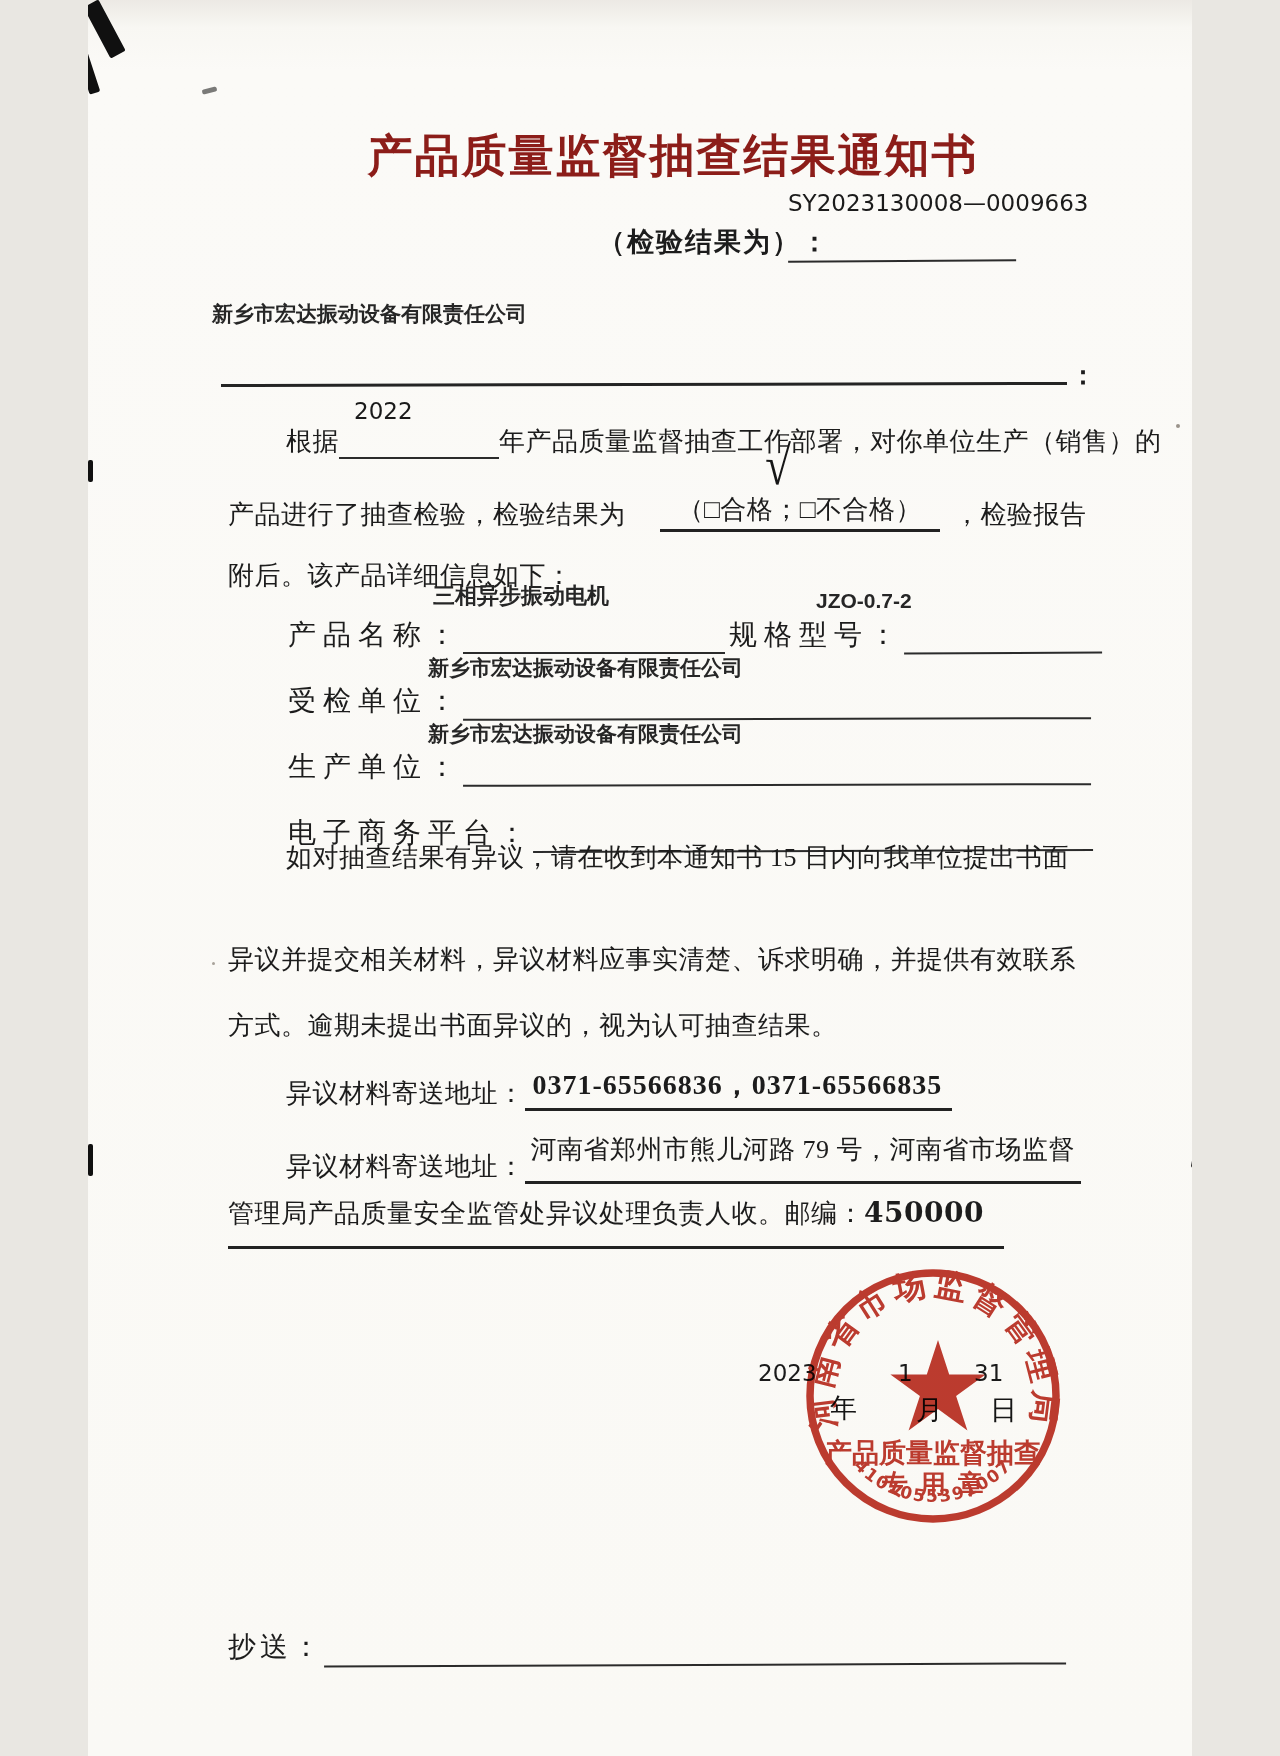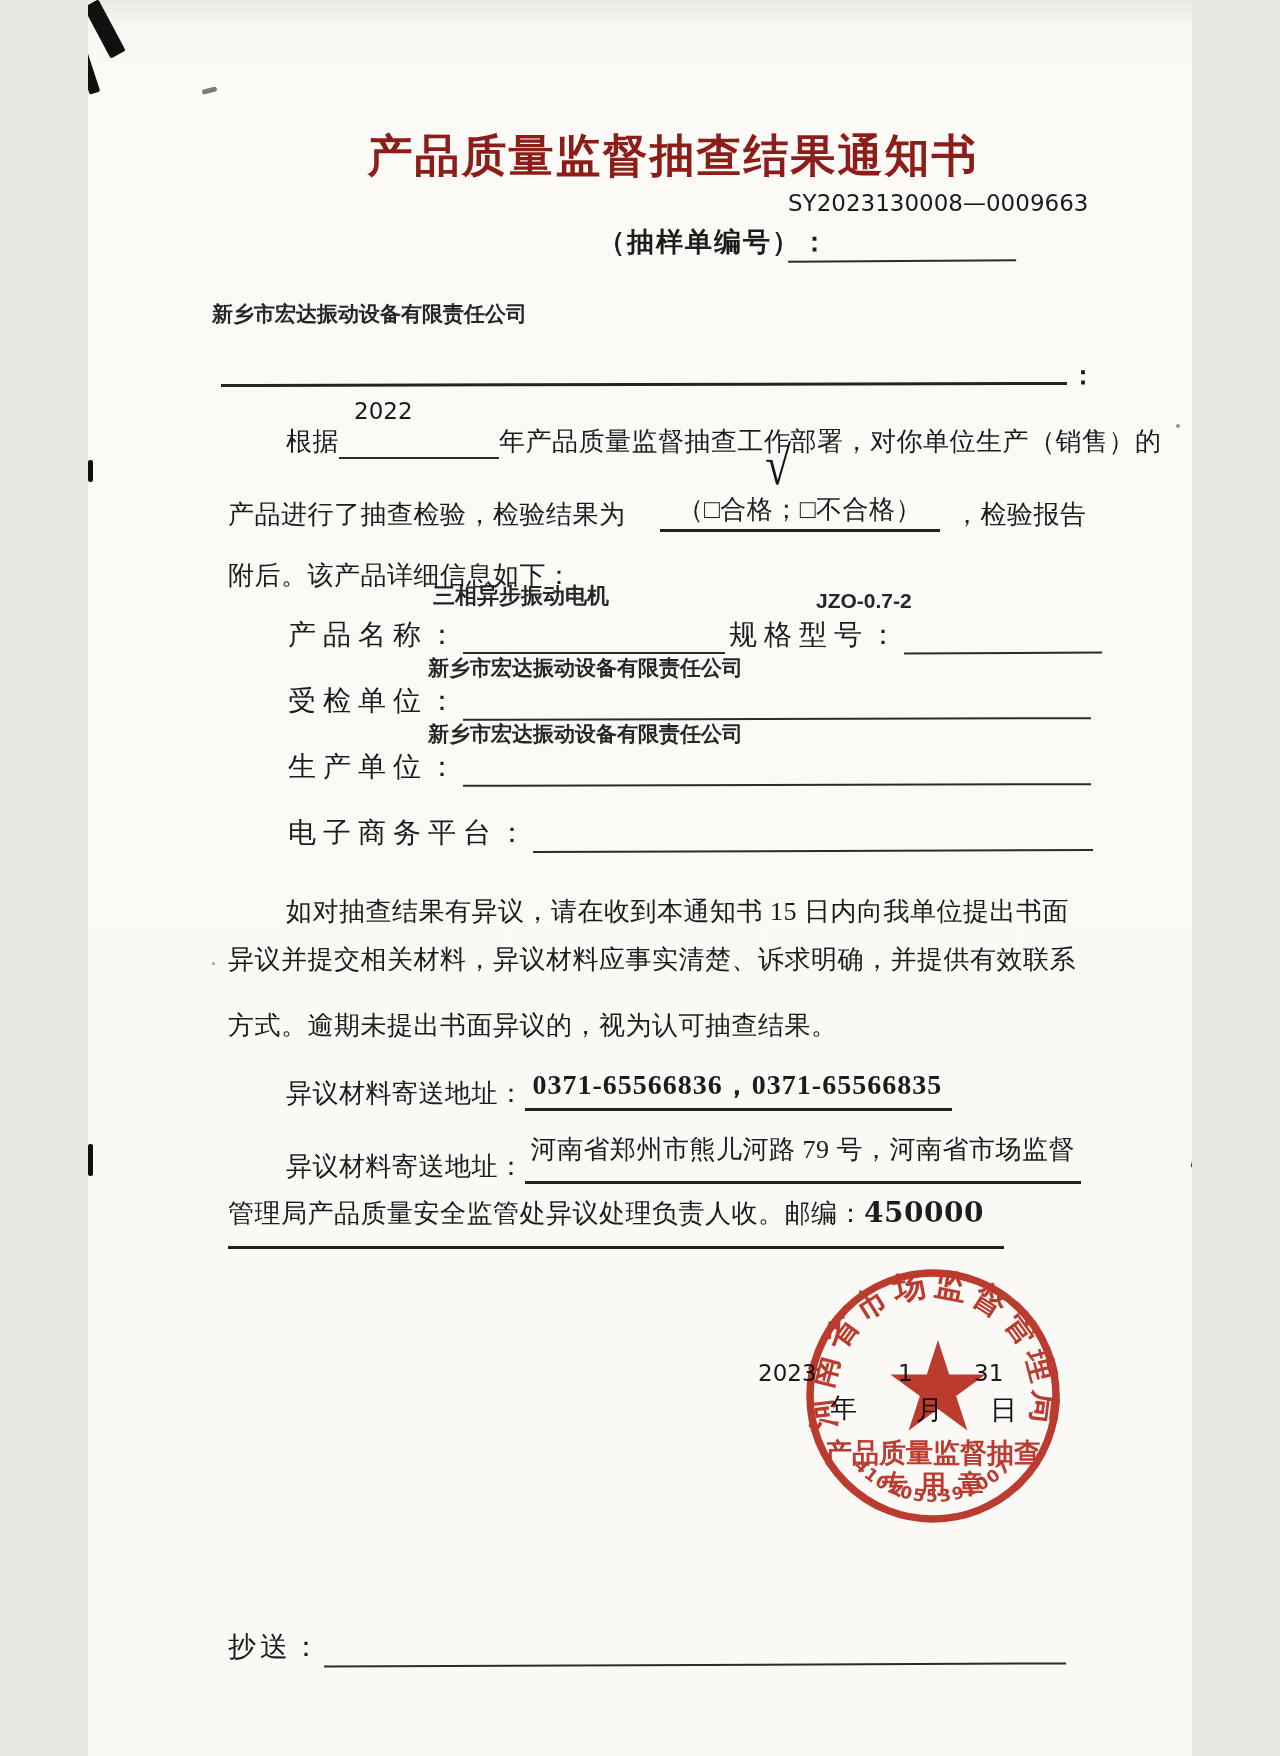--- a/index.html
+++ b/index.html
@@ -41,21 +41,21 @@
   <div class="artifact" style="left:1104px;top:1154px;width:7px;height:14px;transform:rotate(10deg);"></div>
   <div class="artifact" style="left:0px;top:460px;width:5px;height:22px;"></div>
   <div class="artifact" style="left:0px;top:1144px;width:5px;height:32px;"></div>
   <div class="speck" style="left:1088px;top:424px;width:4px;height:4px;background:#9a938b;"></div>
   <div class="speck" style="left:124px;top:962px;width:3px;height:3px;background:#a8a29a;"></div>
   <div class="speck" style="left:906px;top:1246px;width:4px;height:3px;background:#b0a9a0;"></div>
 
   <div class="abs title" style="left:585px;top:126px;transform:translateX(-50%);">产品质量监督抽查结果通知书</div>
   <div class="abs serial" style="left:700px;top:190px;">SY2023130008—0009663</div>
 
-  <div class="abs slabel" style="left:510px;top:224px;">（抽样单编号）：</div>
+  <div class="abs slabel" style="left:510px;top:224px;">（检验结果为）：</div>
   <span class="abs blank" style="left:700px;top:224px;width:228px;transform:rotate(-0.4deg);"></span>
 
   <div class="abs hand" style="left:124px;top:300px;font-size:21px;">新乡市宏达振动设备有限责任公司</div>
   <div class="abs rule" style="left:133px;top:383px;width:846px;transform:rotate(-0.15deg);"></div>
   <div class="abs slabel" style="left:982px;top:358px;font-size:26px;">：</div>
 
   <div class="abs datep" style="left:266px;top:398px;">2022</div>
 
   <div class="abs frow bodyl" style="left:198px;top:424px;">
     <span>根据</span>
@@ -92,21 +92,21 @@
   <div class="abs frow" style="left:200px;top:748px;">
     <span class="flabel">生产单位：</span>
       <span class="blank" style="width:628px;transform:rotate(-0.15deg);"></span>
   </div>
 
   <div class="abs frow" style="left:200px;top:814px;">
     <span class="flabel">电子商务平台：</span>
       <span class="blank" style="width:560px;transform:rotate(-0.2deg);"></span>
   </div>
 
-  <div class="abs bodyl" style="left:198px;top:894px;">如对抽查结果有异议，请在收到本通知书 15 日内向我单位提出书面</div>
+  <div class="abs bodyl" style="left:198px;top:840px;">如对抽查结果有异议，请在收到本通知书 15 日内向我单位提出书面</div>
   <div class="abs bodyl" style="left:140px;top:942px;">异议并提交相关材料，异议材料应事实清楚、诉求明确，并提供有效联系</div>
   <div class="abs bodyl" style="left:140px;top:1008px;">方式。逾期未提出书面异议的，视为认可抽查结果。</div>
 
   <div class="abs frow" style="left:198px;top:1066px;">
     <span class="bodyl">异议材料寄送地址：</span>
       <span class="phoneval">0371-65566836，0371-65566835</span>
   </div>
 
   <div class="abs frow" style="left:198px;top:1132px;text-align:center;">
     <span class="bodyl">异议材料寄送地址：</span>

